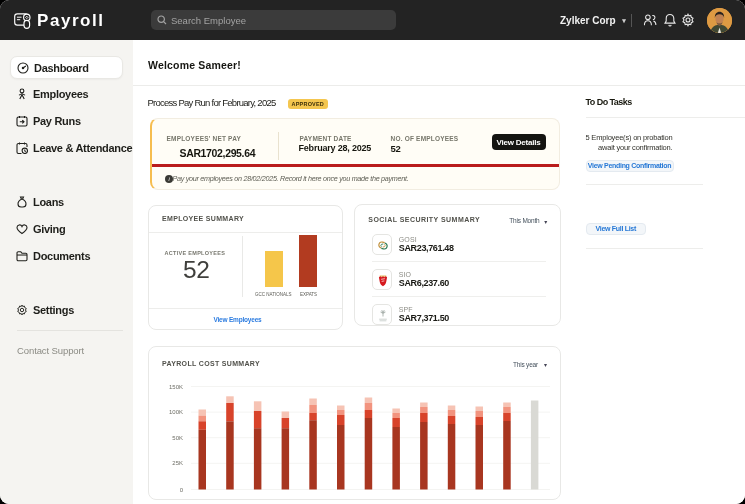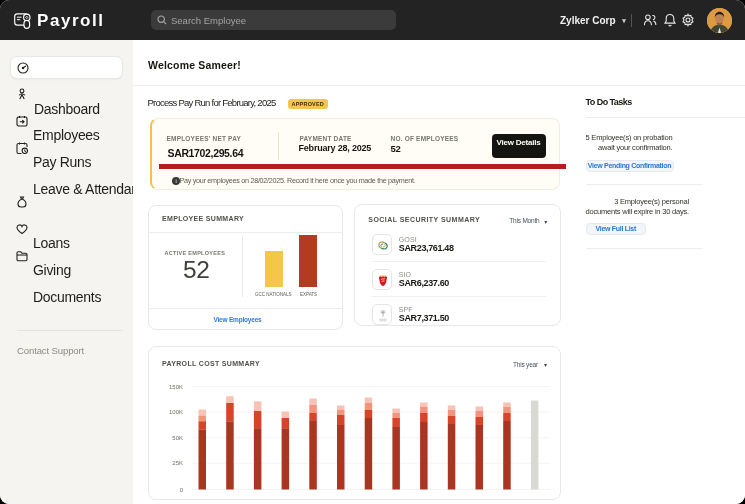--- a/index.html
+++ b/index.html
@@ -15,37 +15,37 @@
 .search span { position:absolute; left:20px; top:5px; font-size:9.5px; color:#a3a3a3; }
 .zylker { position:absolute; left:560px; top:14.5px; font-size:10px; font-weight:bold; color:#f2f2f2; }
 .zylker .car { font-size:7px; color:#cfcfcf; position:relative; top:-1px; margin-left:4px;}
 .tdiv { position:absolute; left:631px; top:14px; width:1px; height:13px; background:#555; }
 .ticon { position:absolute; top:13px; }
 .avatar { position:absolute; left:707px; top:8px; width:25px; height:25px; border-radius:50%; overflow:hidden; background:#e09a40; }
 
 .side { position:absolute; left:0; top:40px; width:133px; height:464px; background:#f5f4f1; }
 .sitem { position:absolute; left:10px; width:113px; height:23px; }
 .sitem .ic { position:absolute; left:6px; top:4.5px; }
-.sitem .lb { position:absolute; left:23px; top:4.5px; font-size:14px; font-weight:normal; color:#1e1e1a; letter-spacing:-0.3px; white-space:nowrap;margin-top:39px; }
+.sitem .lb { position:absolute; left:23px; top:4.5px; font-size:11px; font-weight:bold; color:#1e1e1a; letter-spacing:-0.3px; white-space:nowrap; }
 .sitem.active { background:#fff; border:1px solid #e9e8e4; border-radius:7px; box-shadow:0 1px 2px rgba(0,0,0,0.04); }
 .sdiv { position:absolute; left:17px; top:290px; width:106px; height:1px; background:#e4e3df; }
 .support { position:absolute; left:17px; top:304.5px; font-size:9.5px; color:#8b8b84; letter-spacing:-0.1px;}
 
 .content { position:absolute; left:133px; top:40px; width:612px; height:464px; background:#fff; }
 .welcome { position:absolute; left:15px; top:19px; font-size:10.5px; font-weight:bold; color:#161612; letter-spacing:0.18px; }
 .hr1 { position:absolute; left:0; top:45px; width:612px; height:1px; background:#ececea; }
 .ptitle { position:absolute; left:14.5px; top:57px; font-size:9.5px; font-weight:normal; color:#22221e; letter-spacing:-0.75px; }
 .badge { position:absolute; left:154.8px; top:59.4px; width:40px; height:10px; background:#f4c64f; border-radius:3px; font-size:5.5px; font-weight:bold; color:#3d2f09; letter-spacing:0.2px; text-align:center; line-height:10px; }
 
 .paycard { position:absolute; left:16.5px; top:77.5px; width:410px; height:72.5px; background:#fffdf6; border:1px solid #f2ede1; border-left:2px solid #f6bd4f; border-radius:8px; }
 .pclabel { position:absolute; top:16.5px; font-size:6.5px; color:#77776b; letter-spacing:0.2px; font-weight:bold; white-space:nowrap; }
 .pcval { position:absolute; top:28px; font-size:10.5px; font-weight:bold; color:#16160f; white-space:nowrap; letter-spacing:-0.35px; }
 .pcvdiv { position:absolute; left:126px; top:13px; width:1px; height:28px; background:#e9e2cf; }
-.vdbtn { position:absolute; left:340px; top:15.5px; width:54px; height:24px; background:#141411; color:#fff; border-radius:4px; font-size:8px; font-weight:bold; text-align:center; line-height:18px; letter-spacing:-0.2px; }
-.payinfo { position:absolute; left:7px; top:45.5px; width:100%; height:26px; border-top:5px solid #b91c1c; }
+.vdbtn { position:absolute; left:340px; top:15.5px; width:54px; height:16px; background:#141411; color:#fff; border-radius:4px; font-size:8px; font-weight:bold; text-align:center; line-height:18px; letter-spacing:-0.2px; }
+.payinfo { position:absolute; left:0; top:45.5px; width:100%; height:26px; border-top:3px solid #b91c1c;font-style:italic; }
 .payinfo .txt { position:absolute; left:21px; top:7px; font-size:7.2px; color:#5c5c52; letter-spacing:-0.28px; white-space:nowrap; }
 .payinfo svg { position:absolute; left:13.5px; top:7.5px; }
 
 .card { position:absolute; background:#fff; border:1px solid #e8e8e6; border-radius:8px; }
 .chead { position:absolute; left:13px; top:12px; font-size:7px; font-weight:bold; letter-spacing:0.33px; color:#51514b; white-space:nowrap; }
 #empcard .chead { top:9.5px; }
 #soccard .chead { top:11px; letter-spacing:0.45px; }
 #costcard .chead { top:12.5px; }
 
 #empcard { left:15px; top:164.5px; width:194.5px; height:125.5px; }
@@ -172,33 +172,40 @@
         </svg>
       <span class="lb">Giving</span>
     </div>
     <div class="sitem" style="top:205px">
       <svg class="ic" width="12" height="12" viewBox="0 0 12 12" fill="none" stroke="#21211d" stroke-width="1.1">
           <path d="M1 3 a1.2 1.2 0 0 1 1.2-1.2 h2.6 l1.2 1.5 h3.8 a1.2 1.2 0 0 1 1.2 1.2 v5 a1.2 1.2 0 0 1 -1.2 1.2 h-7.6 a1.2 1.2 0 0 1 -1.2-1.2 z"></path>
           <path d="M1 5 h10"></path>
         </svg>
       <span class="lb">Documents</span>
     </div>
+    <div class="sitem" style="top:259px">
+      <svg class="ic" width="12" height="12" viewBox="0 0 14 14" fill="none" stroke="#21211d" stroke-width="1.1">
+          <circle cx="7" cy="7" r="2"></circle>
+          <path d="M7 1.2 l0.9 1.7 1.9-0.5 0.5 1.9 1.7 0.9 -1 1.8 1 1.8 -1.7 0.9 -0.5 1.9 -1.9-0.5 -0.9 1.7 -0.9-1.7 -1.9 0.5 -0.5-1.9 -1.7-0.9 1-1.8 -1-1.8 1.7-0.9 0.5-1.9 1.9 0.5 z"></path>
+        </svg>
+      <span class="lb">Settings</span>
+    </div>
     <div class="sdiv"></div>
     <div class="support">Contact Support</div>
   </div>
 
   <div class="content">
     <div class="welcome">Welcome Sameer!</div>
     <div class="hr1"></div>
     <div class="ptitle">Process Pay Run for February, 2025</div>
     <div class="badge">APPROVED</div>
 
     <div class="paycard">
       <div class="pclabel" style="left:15px">EMPLOYEES' NET PAY</div>
-      <div class="pcval" style="left:16px">SAR1702,295.64</div>
+      <div class="pcval" style="left:28px">SAR1702,295.64</div>
       <div class="pcvdiv"></div>
       <div class="pclabel" style="left:148px">PAYMENT DATE</div>
       <div class="pcval" style="left:147px; font-size:9px; top:24px; letter-spacing:-0.2px;">February 28, 2025</div>
       <div class="pclabel" style="left:239px">NO. OF EMPLOYEES</div>
       <div class="pcval" style="left:239px; font-size:9.5px; top:24px;">52</div>
       <div class="vdbtn">View Details</div>
       <div class="payinfo">
         <svg width="8" height="8" viewBox="0 0 8 8">
             <circle cx="4" cy="4" r="4" fill="#3a3a35"></circle>
             <text x="4" y="6.2" font-size="5.5" fill="#fff" text-anchor="middle" font-family="Liberation Sans">i</text>
@@ -324,17 +331,16 @@
           <rect x="354.2" y="46.0" width="7.5" height="68.5" fill="#a83620"></rect>
           <rect x="381.9" y="25.5" width="7.5" height="89.0" fill="#d9d9d4"></rect>
         </svg>
     </div>
 
     <div class="todo-h">To Do Tasks</div>
     <div class="todo-hr1"></div>
     <div class="todo-t" style="top:93px">5 Employee(s) on probation<br>await your confirmation.</div>
     <div class="todo-btn" style="top:119.5px; width:88px;">View Pending Confirmation</div>
     <div class="todo-hr" style="top:143.5px"></div>
-    <div class="todo-t" style="top:157px">3 Employee(s) personal<br>documents will expire in 30 days.</div>
     <div class="todo-btn" style="top:182.5px; width:60.5px;">View Full List</div>
     <div class="todo-hr" style="top:208px"></div>
   </div>
 </div>
 
 </body></html>

